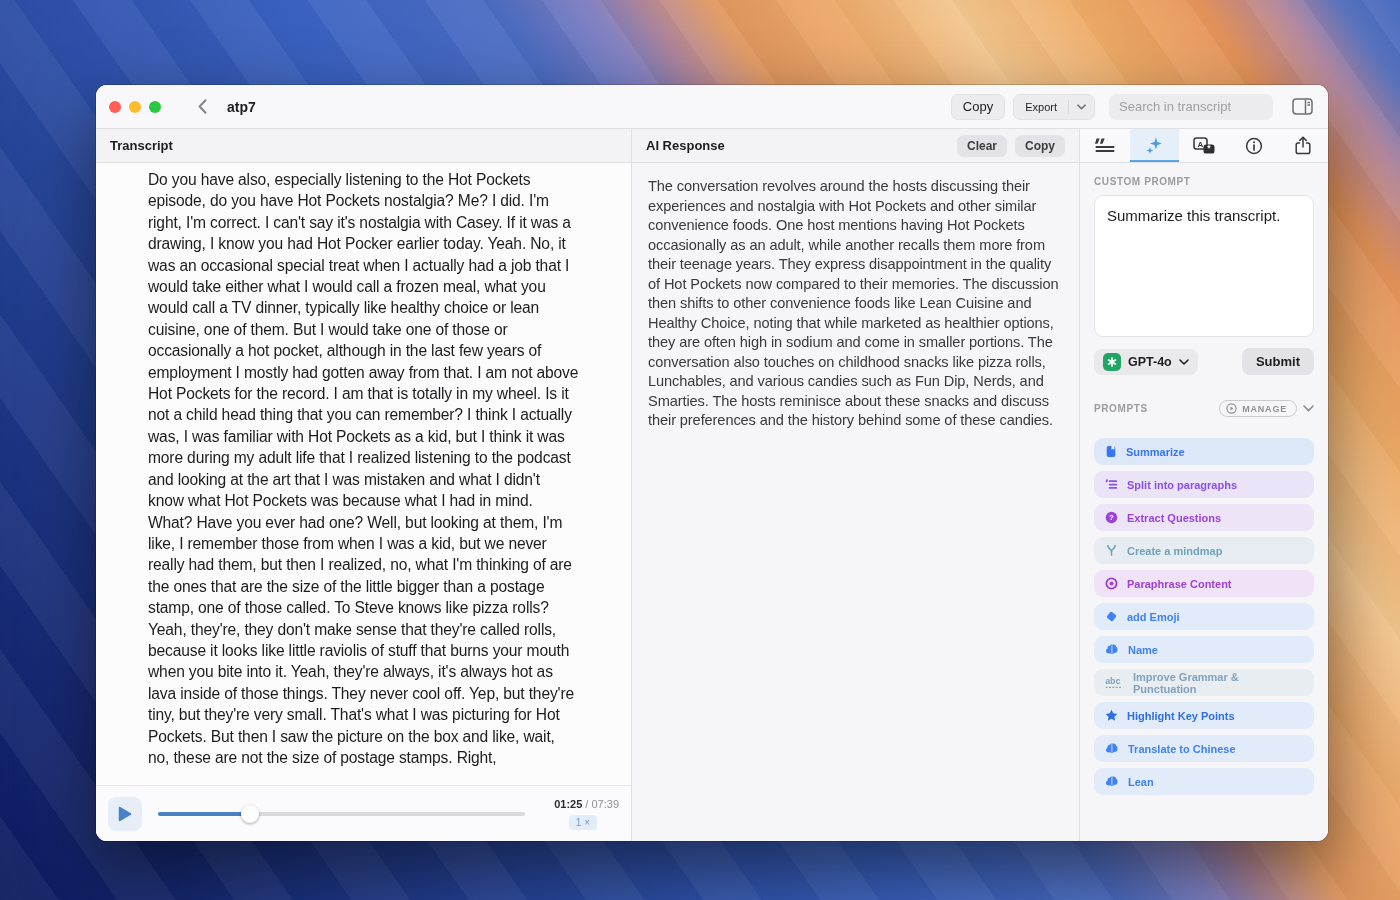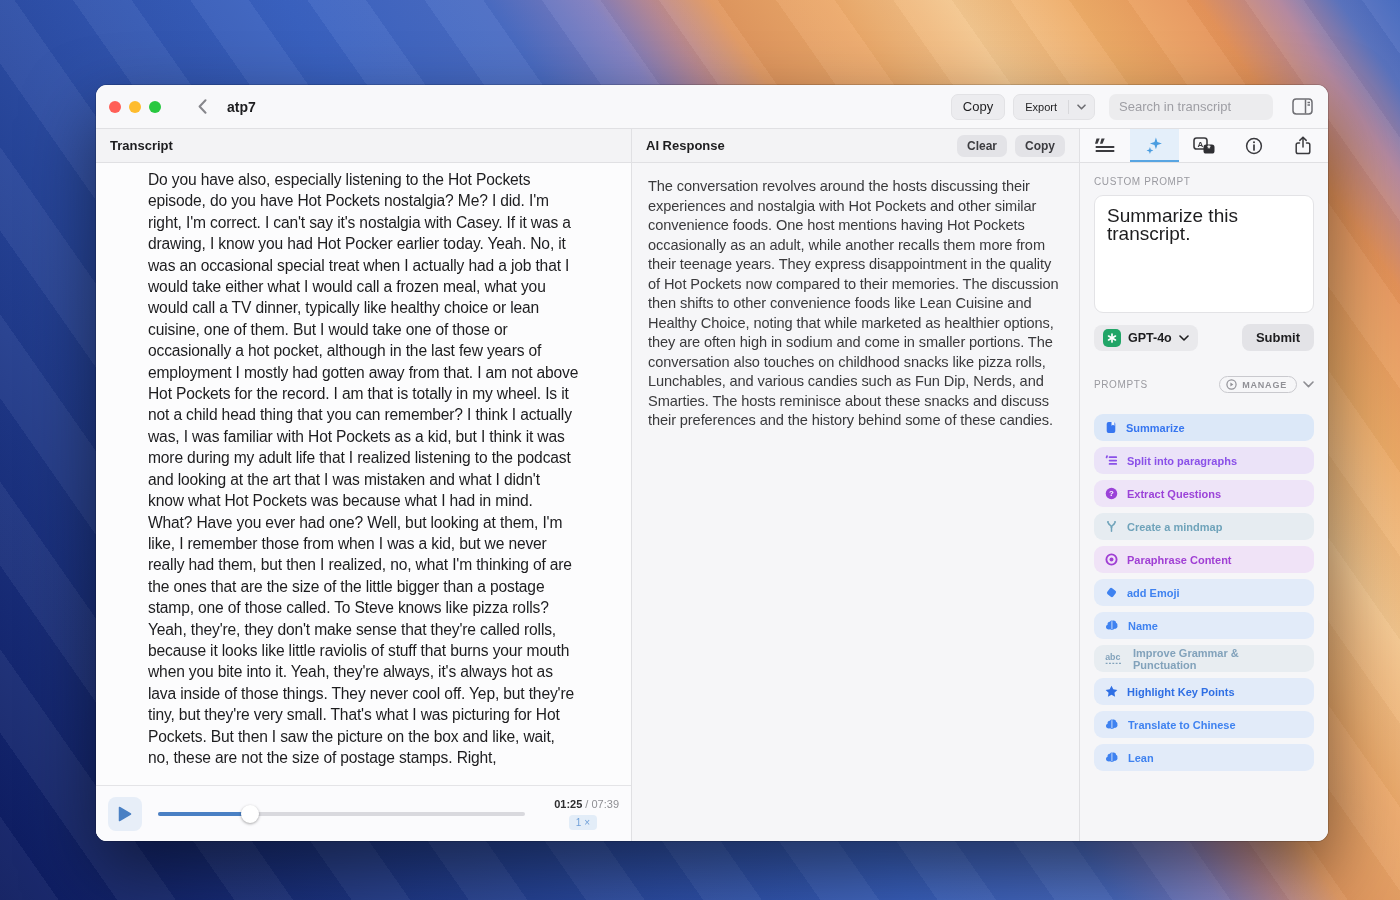--- a/index.html
+++ b/index.html
@@ -82,23 +82,23 @@
     background:#f6f6f8; border-right:1px solid #e0e0e3; }
   .ai-body{ flex:1; overflow:hidden; padding:14px 16px; }
   .ai-text{ font-size:14.6px; line-height:19.5px; letter-spacing:-.1px; color:#3a3a3c; }
 
   
   .sidebar{ width:248px; flex:0 0 248px; display:flex; flex-direction:column; background:#f6f6f8; }
   .tabstrip{ height:34px; flex:0 0 34px; background:#f9f9fb; border-bottom:1px solid #e0e0e3; display:flex; }
   .tab{ flex:1; display:flex; align-items:center; justify-content:center; color:#3a3a3e; }
   .tab.active{ background:#e4effa; box-shadow:inset 0 -2px 0 #58a5e2; }
   .sidebar-body{ flex:1; padding:13px 14px 10px 14px; overflow:hidden; }
-  .section-label{ font-size:10px; font-weight:400; letter-spacing:.6px; color:#9a9aa0; }
-  .prompt-box{ margin-top:8px; height:118px; background:#fff; border:1px solid #e3e3e6; border-radius:9px;
-    padding:11px 12px; font-size:19px; color:#1d1d1f; line-height:18px; }
+  .section-label{ font-size:10px; font-weight:700; letter-spacing:.6px; color:#9a9aa0; }
+  .prompt-box{ margin-top:8px; height:142px; background:#fff; border:1px solid #e3e3e6; border-radius:9px;
+    padding:11px 12px; font-size:15px; color:#1d1d1f; line-height:18px; }
   .model-row{ display:flex; align-items:center; margin-top:11px; }
   .model-pill{ display:flex; align-items:center; gap:7px; background:#e9e9ec; border-radius:8px;
     padding:4px 9px; }
   .openai-badge{ width:18px; height:18px; border-radius:5px; background:#21a567;
     display:flex; align-items:center; justify-content:center; }
   .model-name{ font-size:12.5px; font-weight:600; color:#1d1d1f; }
   .submit-btn{ margin-left:auto; background:#e3e3e7; border-radius:8px; padding:6px 14px;
     font-size:13px; font-weight:700; color:#1d1d1f; }
   .prompts-head{ display:flex; align-items:center; margin-top:25px; gap:6px; }
   .manage-pill{ margin-left:auto; display:flex; align-items:center; gap:5px;

